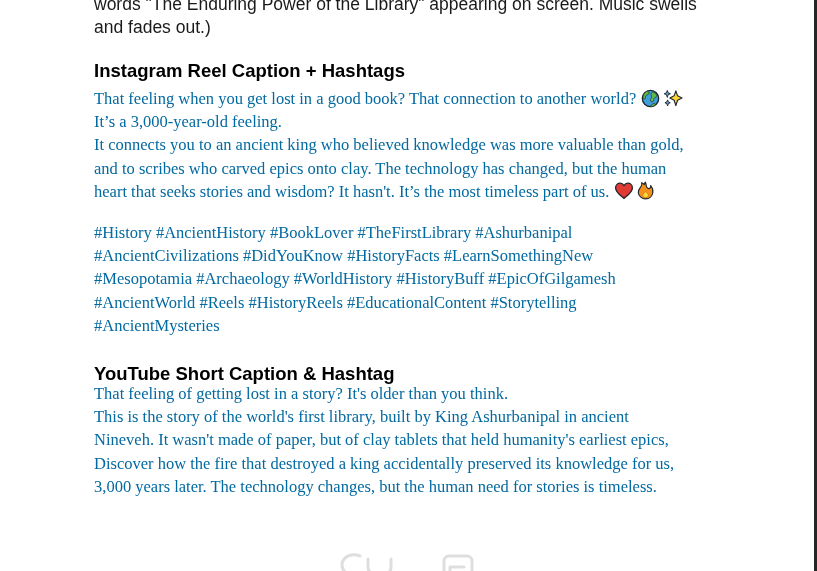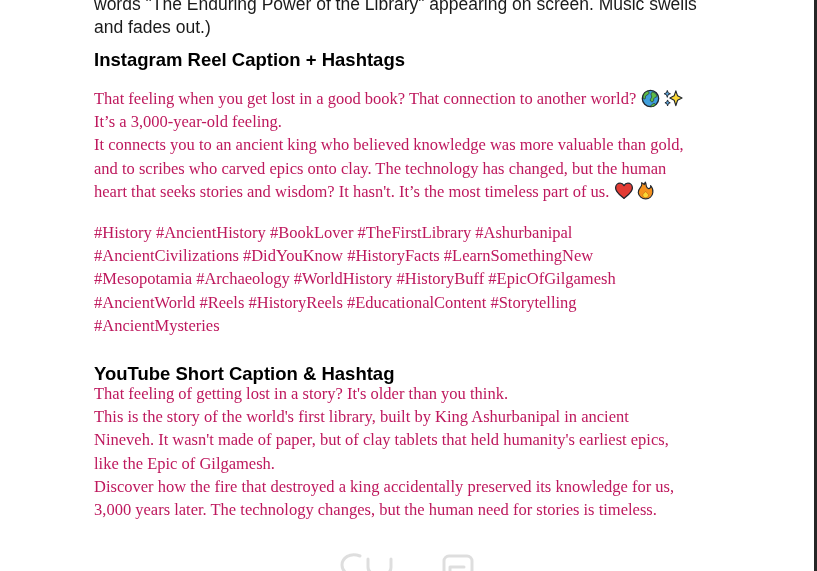--- a/index.html
+++ b/index.html
@@ -34,21 +34,21 @@
     font-size: 18.5px;
     font-weight: 700;
     line-height: 24px;
     color: #000;
     white-space: nowrap;
   }
   .serif {
     font-family: "Liberation Serif", serif;
     font-size: 16.5px;
     line-height: 23.2px;
-    color: #be185d;
+    color: #0369a1;
   }
   .line { white-space: nowrap; }
   .emoji {
     display: inline-block;
     vertical-align: -3.5px;
     margin-left: 3px;
   }
   .emoji svg { display: block; }
   .edge-bar {
     position: absolute;
@@ -74,21 +74,21 @@
 
   <div class="block sans" style="top:-7.5px">
     <div class="line">
       <span>words "The Enduring Power of the Library" appearing on screen. Music swells</span>
     </div>
     <div class="line">
       <span>and fades out.)</span>
     </div>
   </div>
 
-  <div class="block heading" style="top:48px">
+  <div class="block heading" style="top:59px">
     <span>Instagram Reel Caption + Hashtags</span>
   </div>
 
   <div class="block serif" style="top:87px">
     <div class="line">
       <span>That feeling when you get lost in a good book? That connection to another world?</span><span class="emoji" style="margin-left:5px"><svg width="19" height="19" viewBox="0 0 20 20">
           <circle cx="10" cy="10" r="8.6" fill="#3f9fdc" stroke="#20262e" stroke-width="1.4"></circle>
           <path fill="#5dbb46" stroke="#20262e" stroke-width="0.7" d="M6 2.6 C8 2 9 3.5 8.2 5 C7.6 6.2 5.8 6 5 7.4 C4.3 8.6 5.2 9.8 4.2 10.4 C3 11 2 9.6 2.2 8 C2.5 5.6 4 3.4 6 2.6 Z"></path>
           <path fill="#5dbb46" stroke="#20262e" stroke-width="0.7" d="M12.5 3 C14.5 3.8 16.3 5.6 17 7.6 C16.2 8.8 14.6 8.4 13.8 9.8 C13 11 13.8 12.4 12.6 13.2 C11.4 14 10 13.2 9.8 11.8 C9.6 10.4 11 9.8 11.2 8.4 C11.4 7 10.2 6.4 10.6 5 C10.9 4 11.6 3.2 12.5 3 Z"></path>
           <path fill="#5dbb46" stroke="#20262e" stroke-width="0.7" d="M13.4 15.2 C14.6 15 15.4 16 14.8 17 C13.6 18.2 11.8 18.8 10.4 18.6 C10.2 17.6 10.8 16.6 11.8 16.2 C12.4 16 12.9 15.4 13.4 15.2 Z"></path>
@@ -143,23 +143,20 @@
     <div class="line">
       <span>That feeling of getting lost in a story? It's older than you think.</span>
     </div>
     <div class="line">
       <span>This is the story of the world's first library, built by King Ashurbanipal in ancient</span>
     </div>
     <div class="line">
       <span>Nineveh. It wasn't made of paper, but of clay tablets that held humanity's earliest epics,</span>
     </div>
     <div class="line">
-      <span>like the Epic of Gilgamesh.</span>
-    </div>
-    <div class="line">
       <span>Discover how the fire that destroyed a king accidentally preserved its knowledge for us,</span>
     </div>
     <div class="line">
       <span>3,000 years later. The technology changes, but the human need for stories is timeless.</span>
     </div>
   </div>
 
   <div class="watermark">
     <svg width="140" height="30" viewBox="0 0 140 30" fill="none" stroke="#d9d9d9" stroke-width="3" stroke-linecap="round" stroke-linejoin="round">
       <path d="M22 6 C12 2 4 8 4 15 C4 23 13 27 21 25"></path>

